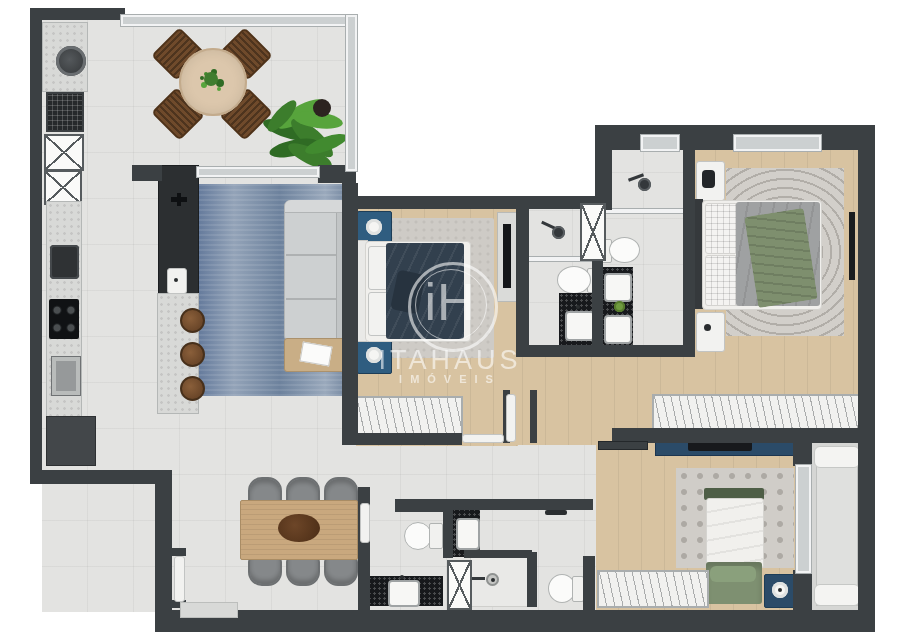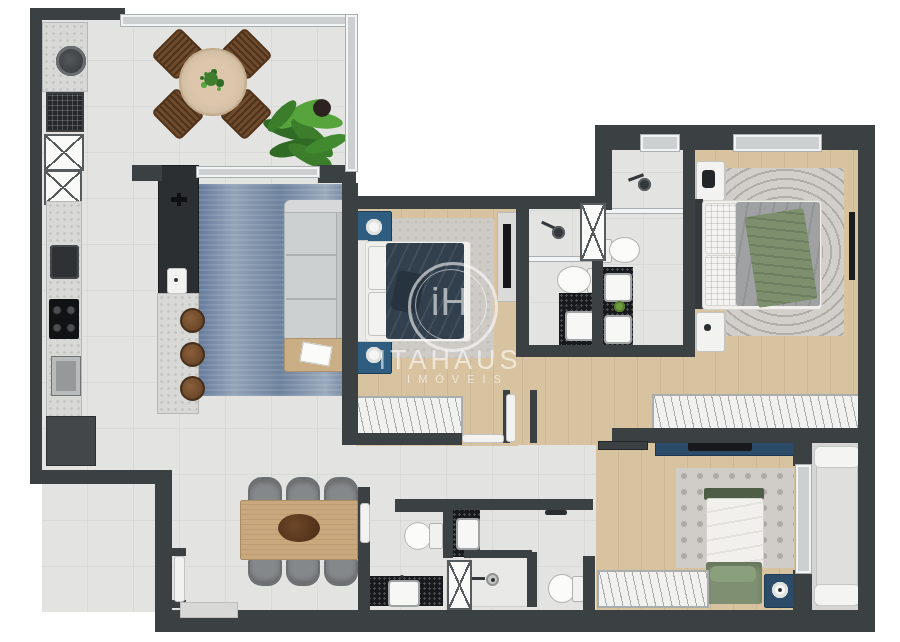--- a/index.html
+++ b/index.html
@@ -280,18 +280,18 @@
     <div class="a" style="left:180px;top:602px;width:56px;height:14px;background:#d8d9d7;border:1px solid #bcbebc;"></div>
     <div class="a white" style="left:506px;top:394px;width:8px;height:46px;"></div>
     <div class="a white" style="left:462px;top:434px;width:40px;height:7px;"></div>
     <div class="a" style="left:598px;top:441px;width:48px;height:7px;background:#3b4043;border:1px solid #24282b;"></div>
     <div class="a white" style="left:360px;top:503px;width:8px;height:38px;"></div>
   </div>
 
   <div>
     <div class="a wm-ring" style="left:408px;top:262px;width:84px;height:84px;"></div>
     <div class="a wm-ring2" style="left:415px;top:269px;width:70px;height:70px;"></div>
-    <div class="a wm ctext" style="left:408px;top:258px;width:84px;height:88px;font-size:38px;font-weight:400;letter-spacing:1px;">iH</div>
+    <div class="a wm ctext" style="left:408px;top:258px;width:84px;height:88px;font-size:52px;font-weight:400;letter-spacing:1px;">iH</div>
     <div class="a wm ctext" style="left:360px;top:348px;width:180px;height:24px;font-size:27px;font-weight:500;letter-spacing:4px;">ITAHAUS</div>
-    <div class="a wm ctext" style="left:368px;top:372px;width:180px;height:14px;font-size:11px;font-weight:400;letter-spacing:8px;">IMÓVEIS</div>
+    <div class="a wm ctext" style="left:360px;top:372px;width:180px;height:14px;font-size:11px;font-weight:700;letter-spacing:8px;">IMÓVEIS</div>
   </div>
 
 </div>
 
 </body></html>

